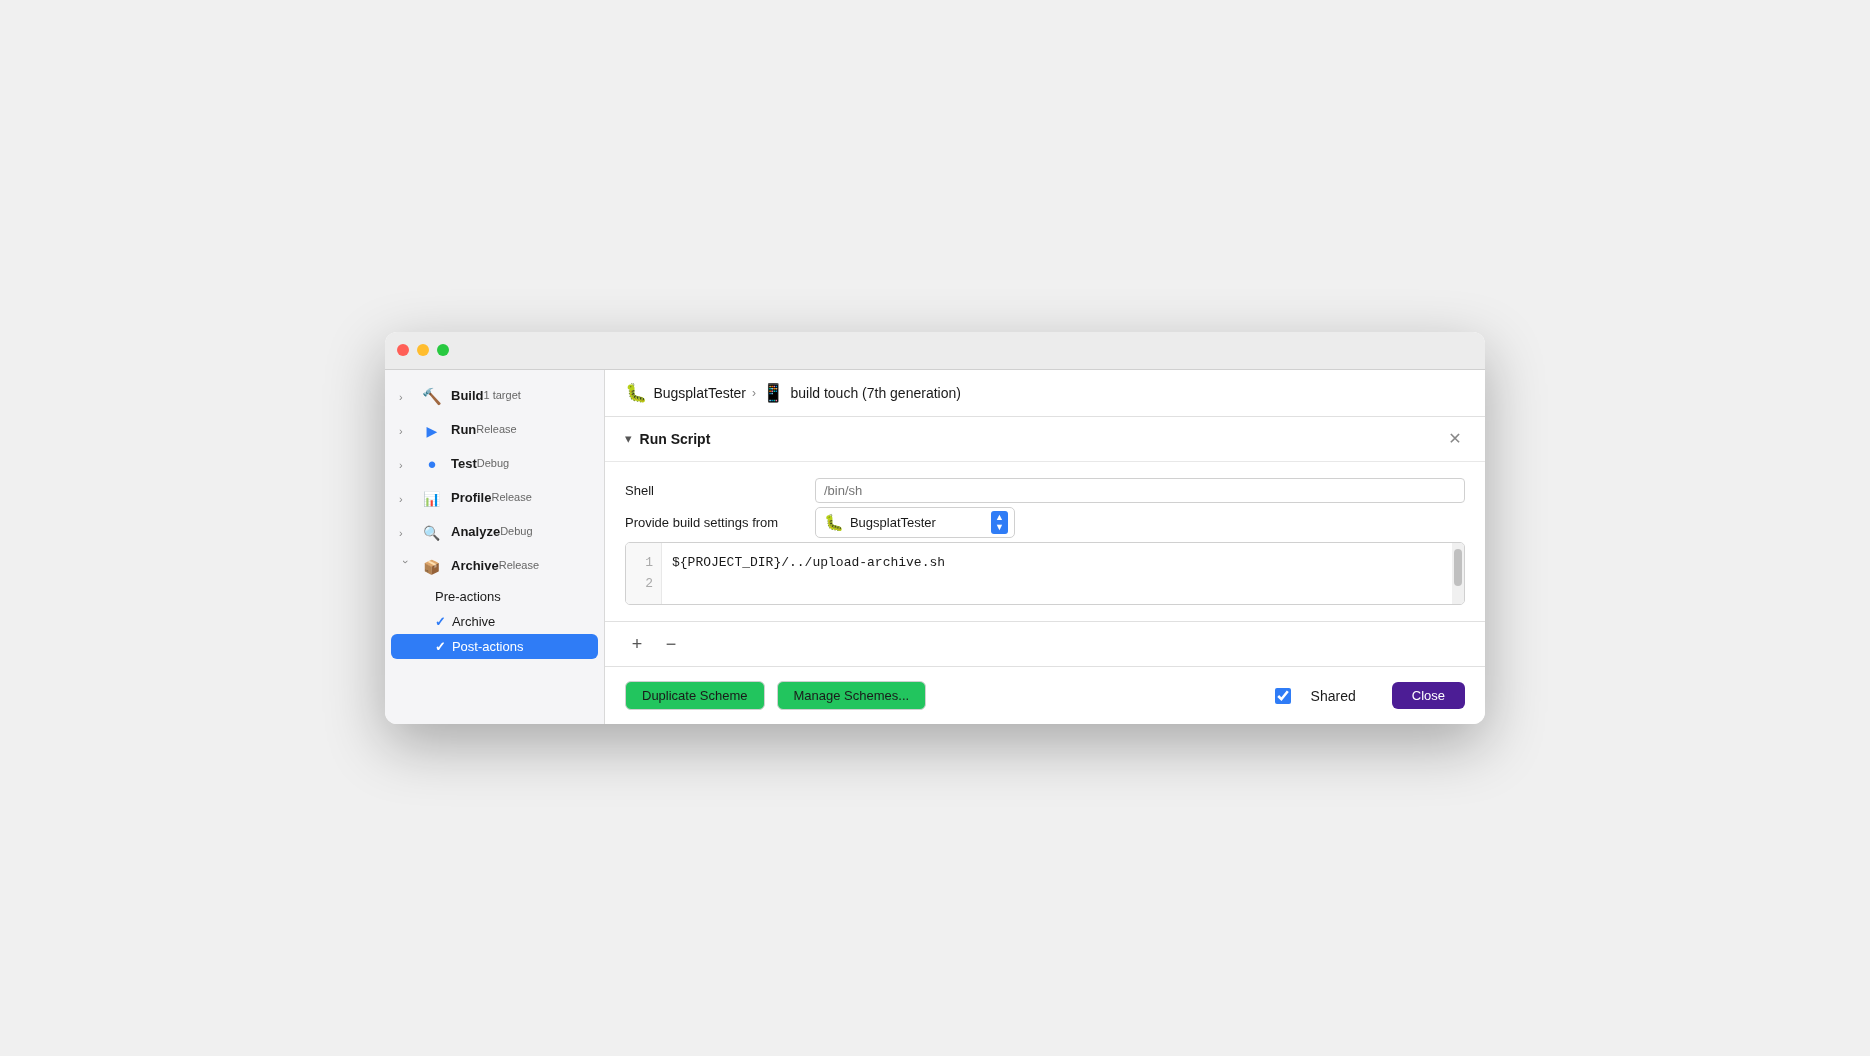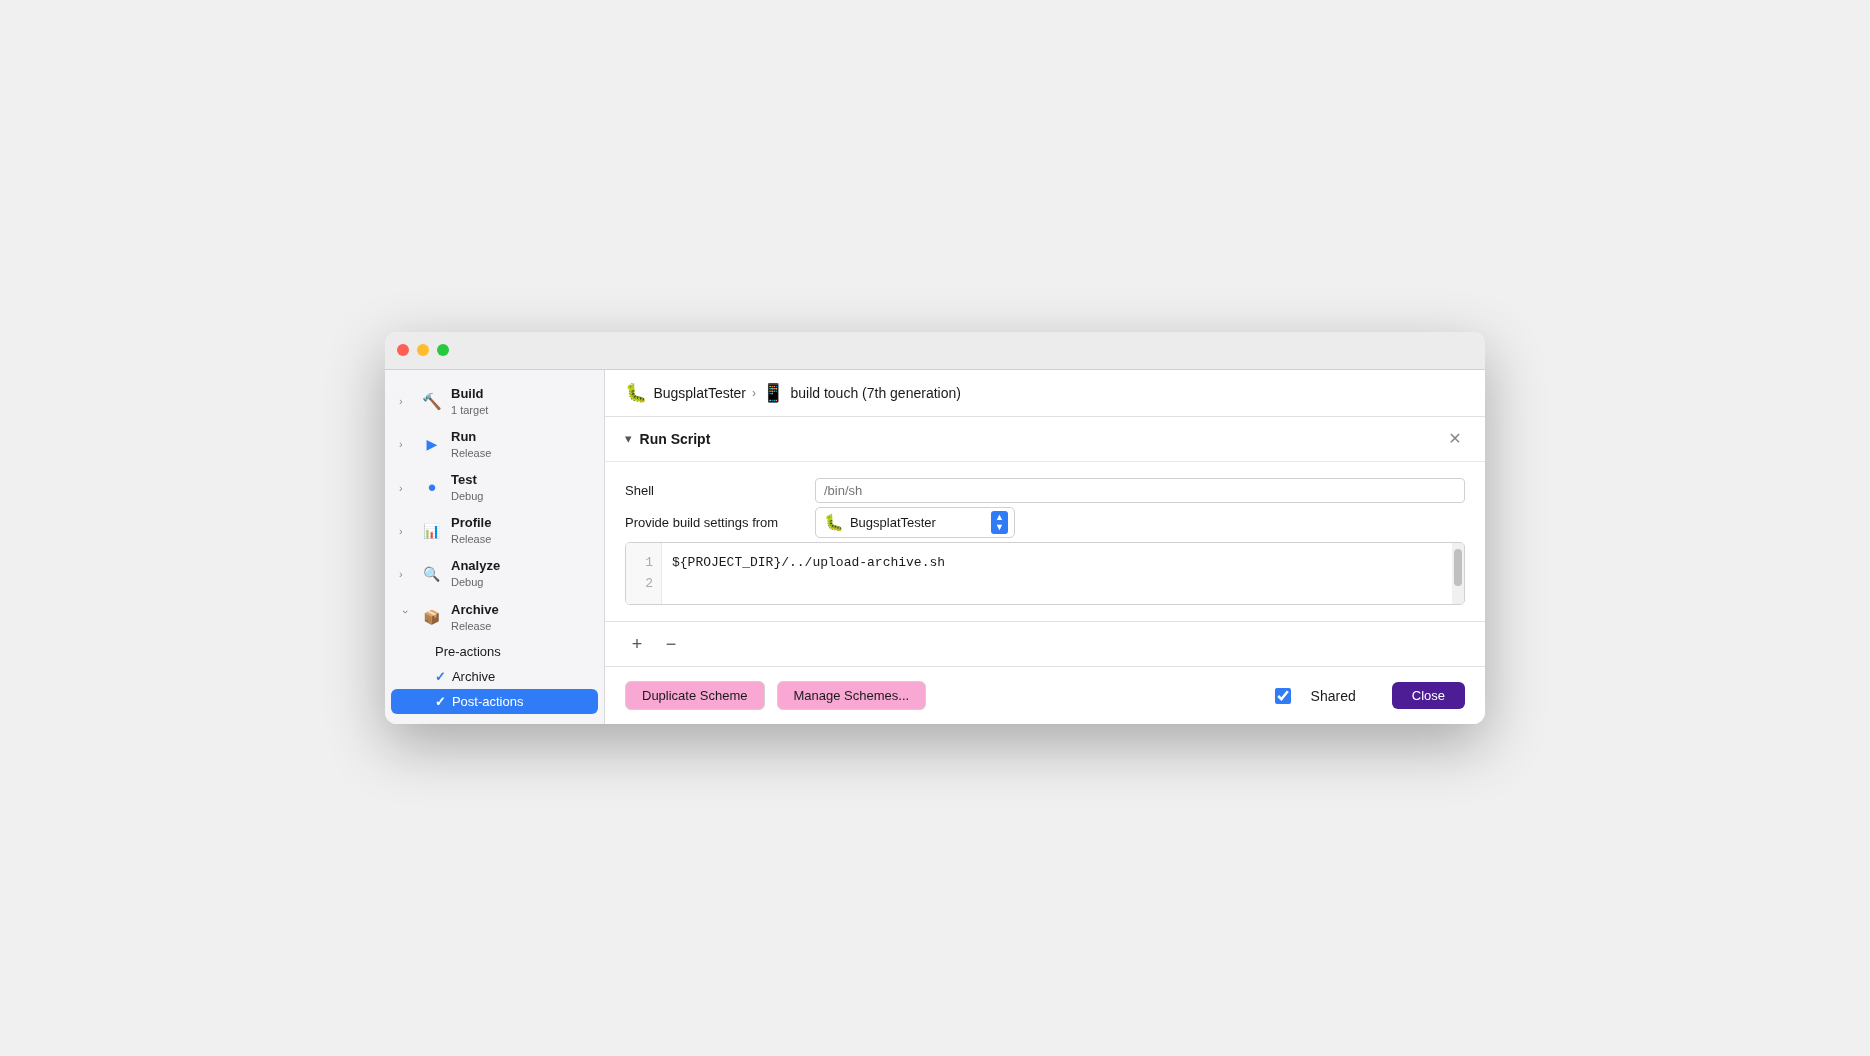--- a/index.html
+++ b/index.html
@@ -68,21 +68,21 @@
       width: 22px;
       height: 22px;
       flex-shrink: 0;
       display: flex;
       align-items: center;
       justify-content: center;
       font-size: 16px;
     }
     .item-text {
       display: flex;
-      flex-direction: column;
+      flex-direction: row;
     }
     .item-title {
       font-size: 13px;
       font-weight: 600;
       color: #1a1a1a;
       line-height: 1.3;
     }
     .item-subtitle {
       font-size: 11px;
       color: #666;
@@ -311,21 +311,21 @@
     .footer-left {
       display: flex;
       gap: 12px;
     }
     .footer-right {
       display: flex;
       align-items: center;
     }
     .footer-btn {
       border: 1px solid #d0d0d0;
-      background: #f9a8d4;
+      background: #22c55e;
       border-radius: 6px;
       padding: 6px 16px;
       font-size: 13px;
       cursor: pointer;
       color: #1a1a1a;
     }
     .footer-close-btn {
       background: #4c1d95;
       color: #fff;
       border: none;

